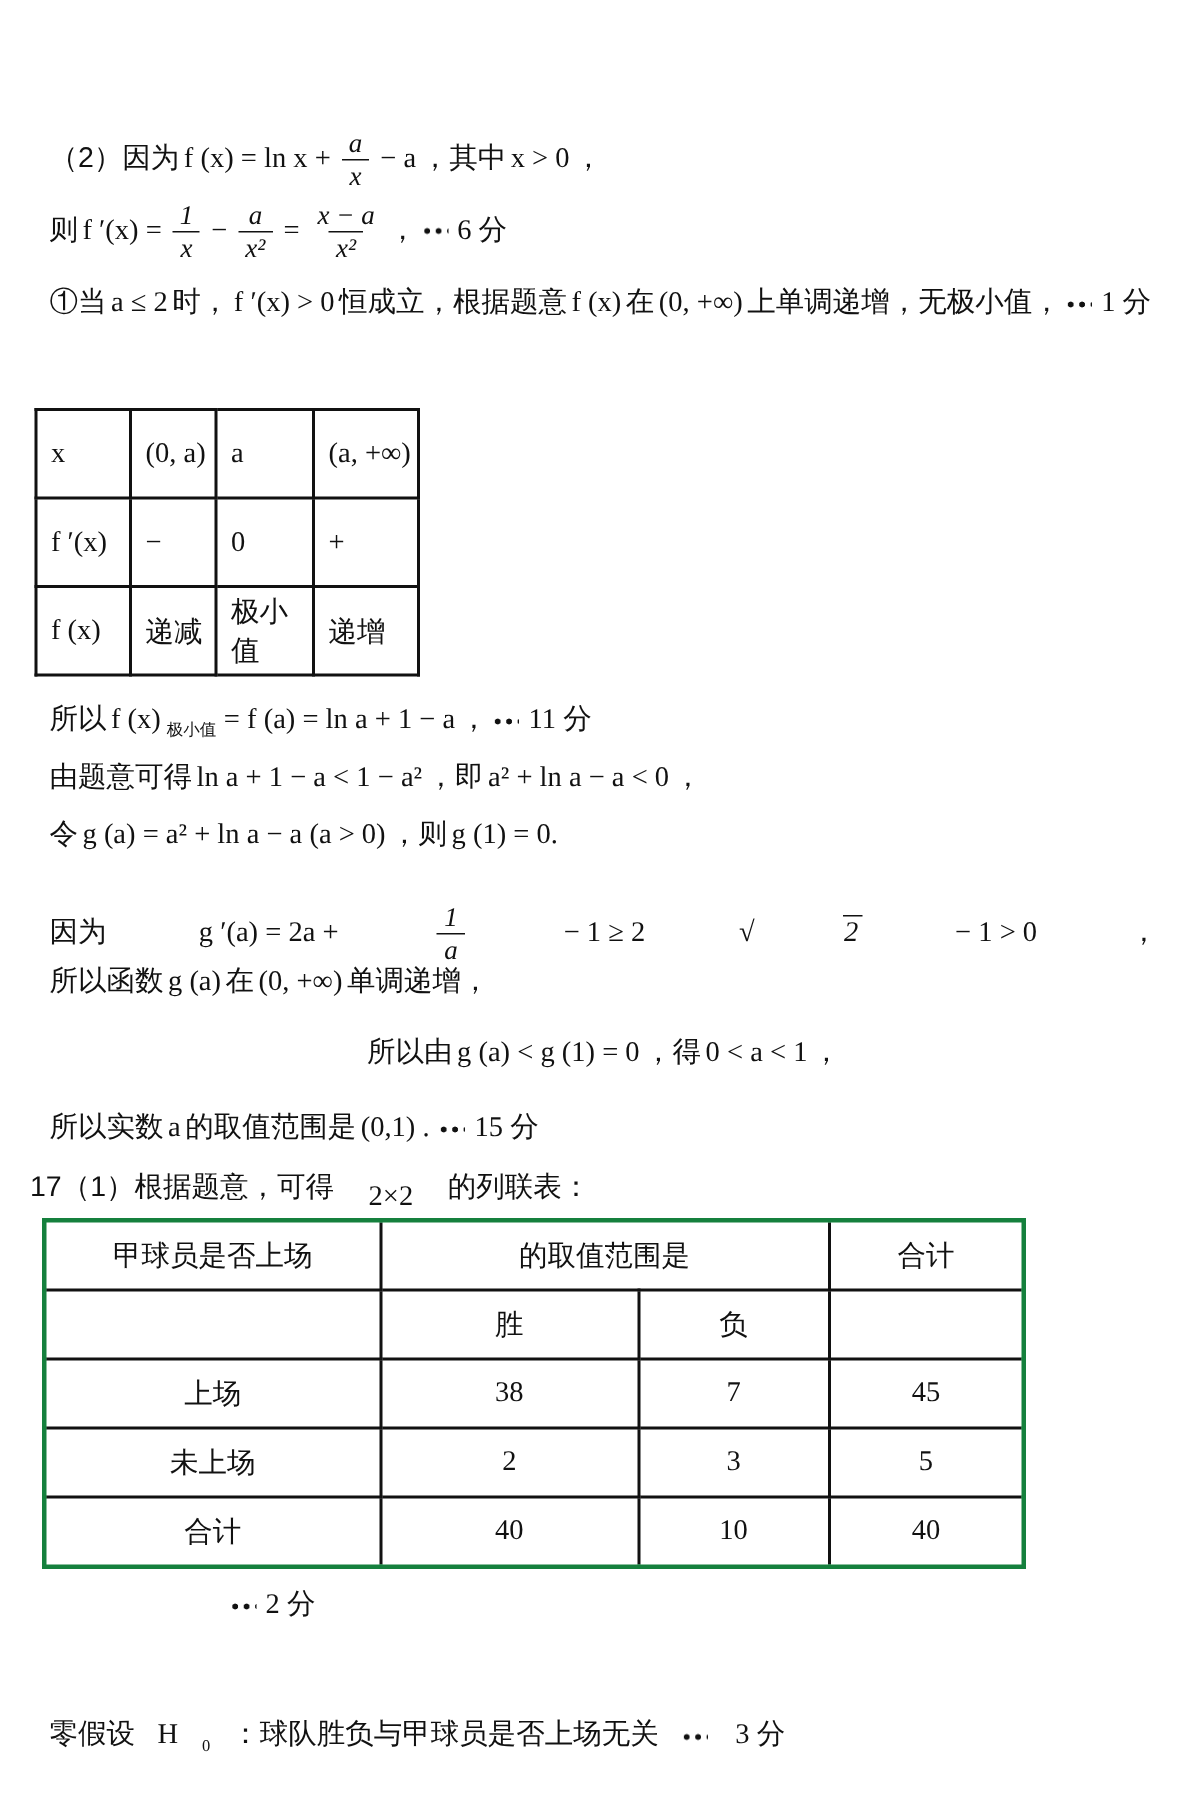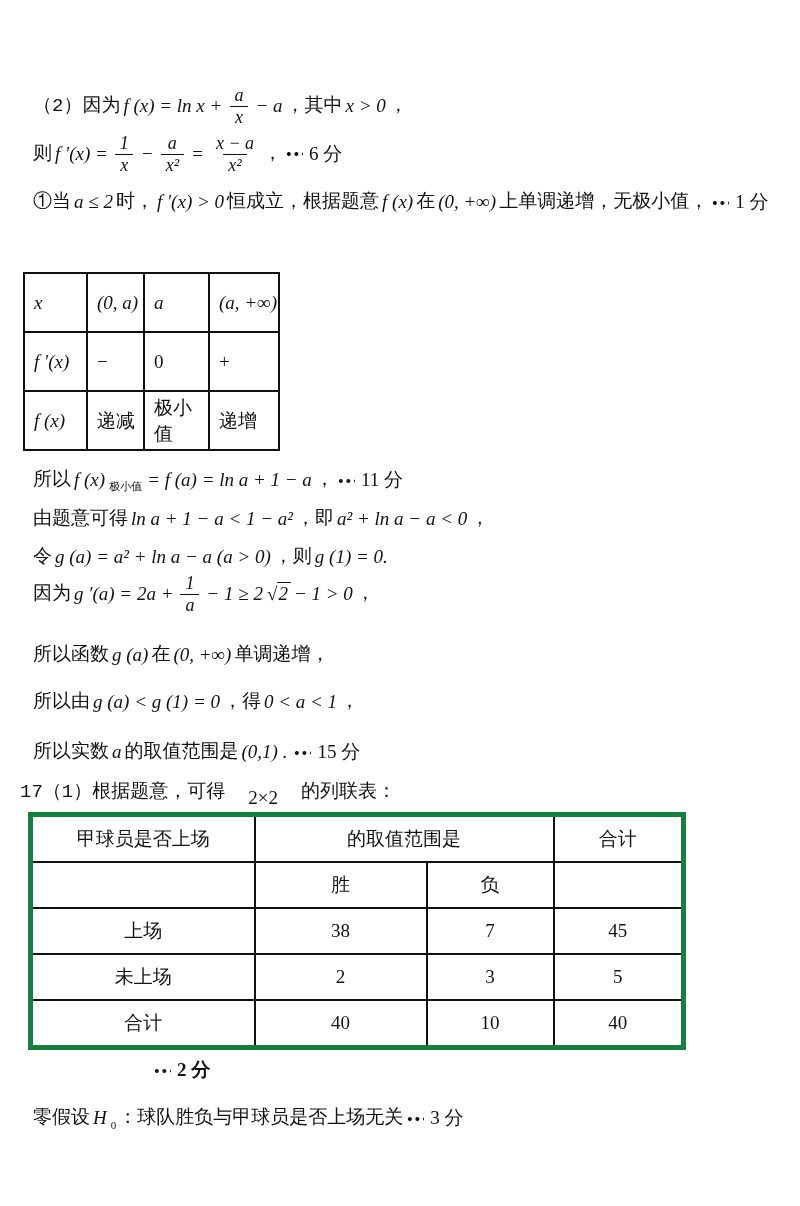--- a/index.html
+++ b/index.html
@@ -8,22 +8,22 @@
     font-family:"Liberation Serif","DejaVu Serif",serif;
     overflow:hidden;position:relative;
   }
   .page{position:absolute;inset:0;background:#ffffff;}
   .line{
     position:absolute;left:33px;right:28px;
     display:flex;align-items:center;
     font-size:19px;white-space:nowrap;line-height:1.2;
   }
   .line>span{flex:0 0 auto;}
-  .cn{font-family:Liberation Mono, monospace;}
-  .m{font-style:italic;padding:0 3px;font-family:"Liberation Serif","DejaVu Serif",serif;}
+  .cn{font-family:Liberation Sans, sans-serif;}
+  .m{padding:0 3px;font-family:"Liberation Serif","DejaVu Serif",serif;}
   .mu{padding:0 3px;margin-top:12px;}
   .frac{
     display:inline-flex;flex-direction:column;align-items:center;
     margin:0 4px;font-style:italic;font-size:18px;line-height:1.12;
   }
   .frac .num,.frac .den{padding:0 5px;}
   .frac .den{border-top:1.5px solid #111111;}
   .leader{
     flex:1 1 auto;min-width:18px;height:10px;margin:0 4px 0 3px;align-self:center;
     background-image:radial-gradient(circle at 50% 50%, #111111 1.7px, rgba(0,0,0,0) 2.2px);
@@ -33,21 +33,21 @@
   .ssub{font-size:11px;position:relative;top:7px;margin:0 2px 0 1px;}
   .rad{font-style:normal;margin-left:1px;}
   .radarg{font-style:italic;border-top:1.6px solid #111111;padding:0 3px 0 1px;}
   table{border-collapse:collapse;table-layout:fixed;position:absolute;background:#ffffff;}
   .t1{left:23px;top:272px;width:255px;}
   .t1 td{
     border:2px solid #111111;font-size:19px;height:57px;
     padding:0 0 0 9px;text-align:left;vertical-align:middle;
   }
   .t1 td.m{padding:0 0 0 9px;}
-  .t2{left:28px;top:812px;width:653px;border:5px solid #15803d;}
+  .t2{left:28px;top:812px;width:653px;border:3px solid #15803d;}
   .t2 td{
     border:2px solid #111111;font-size:19px;height:44px;
     text-align:center;vertical-align:middle;padding:0;
   }
 </style>
 </head>
 <body>
 
 <div class="page">
 
@@ -148,21 +148,21 @@
     <span class="cn">，</span>
   </div>
 
   <div class="line" style="top:545px;height:25px;">
     <span class="cn">令</span>
     <span class="m">g (a) = a² + ln a − a (a &gt; 0)</span>
     <span class="cn">，则</span>
     <span class="m">g (1) = 0.</span>
   </div>
 
-  <div class="line" style="top:572px;height:44px;">
+  <div class="line" style="top:600px;height:44px;justify-content:space-between;">
     <span class="cn">因为</span>
     <span class="m">g ′(a) = 2a +</span>
     <span class="frac">
       <span class="num">1</span>
       <span class="den">a</span>
     </span>
     <span class="m">− 1 ≥ 2</span>
     <span class="rad">√</span>
     <span class="radarg">2</span>
     <span class="m">− 1 &gt; 0</span>
@@ -170,21 +170,21 @@
   </div>
 
   <div class="line" style="top:643px;height:25px;">
     <span class="cn">所以函数</span>
     <span class="m">g (a)</span>
     <span class="cn">在</span>
     <span class="m">(0, +∞)</span>
     <span class="cn">单调递增，</span>
   </div>
 
-  <div class="line" style="top:690px;height:25px;">
+  <div class="line" style="top:690px;height:25px;justify-content:center;">
     <span class="cn">所以由</span>
     <span class="m">g (a) &lt; g (1) = 0</span>
     <span class="cn">，得</span>
     <span class="m">0 &lt; a &lt; 1</span>
     <span class="cn">，</span>
   </div>
 
   <div class="line" style="top:740px;height:25px;">
     <span class="cn">所以实数</span>
     <span class="m">a</span>
@@ -233,26 +233,26 @@
     </tr>
     <tr>
       <td class="cn">合计</td>
       <td>40</td>
       <td>10</td>
       <td>40</td>
     </tr>
   </tbody>
     </table>
 
-  <div class="line" style="top:1058px;height:25px;left:150px;font-weight:bold;">
+  <div class="line" style="top:1058px;height:25px;left:150px;">
     <span class="leader"></span>
     <span class="score">2 分</span>
   </div>
 
-  <div class="line" style="top:1106px;height:25px;">
+  <div class="line" style="top:1145px;height:25px;gap:12px;">
     <span class="cn">零假设</span>
     <span class="m">H</span>
     <span class="ssub">0</span>
     <span class="cn">：球队胜负与甲球员是否上场无关</span>
     <span class="leader"></span>
     <span class="score">3 分</span>
   </div>
 
 </div>
 

